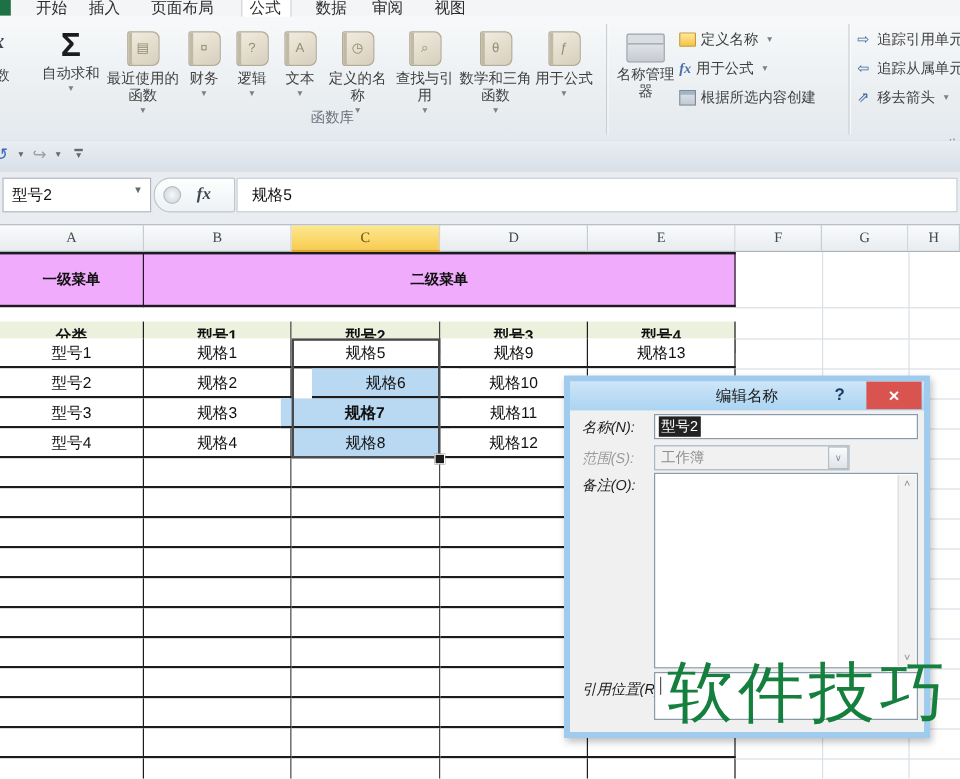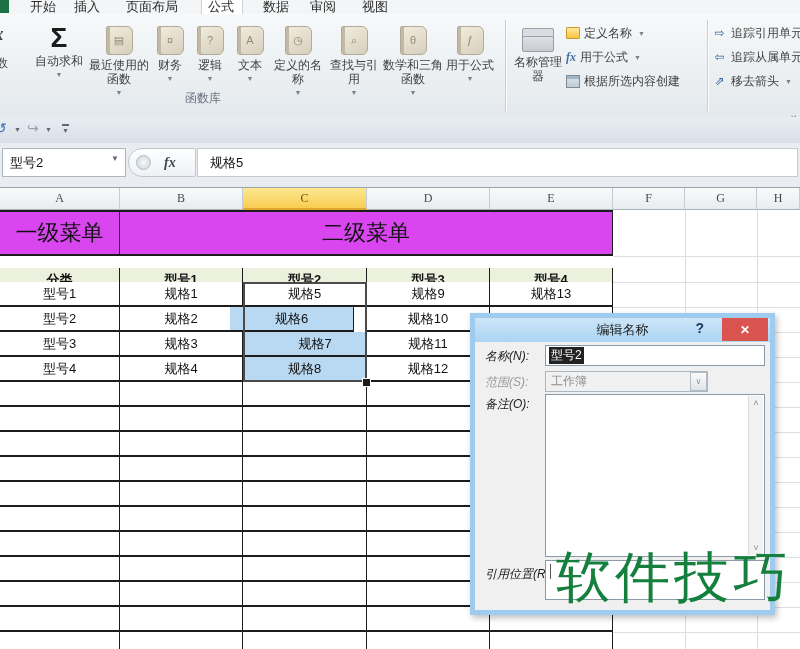--- a/index.html
+++ b/index.html
@@ -17,21 +17,21 @@
   .rbtn{display:flex;flex-direction:column;align-items:center;color:#3f3f3f;font-size:12px;
         text-align:center;line-height:1.15;padding-top:2px;}
   .book{width:25px;height:27px;margin:6px 0 4px 0;background:linear-gradient(150deg,#f2ecdf,#d6cfbd);
         border:1px solid #b3aa97;border-radius:2px 6px 6px 3px;box-shadow:inset 3px 0 0 #c2b9a5;
         display:flex;align-items:center;justify-content:center;font-size:11px;color:#958b72;}
   .sigma{font-size:28px;font-weight:bold;color:#1c1c1c;height:33px;margin-top:2px;}
   .caret{font-size:7px;color:#79828a;margin-top:2px;}
   .partialbtn{position:absolute;left:-36px;top:4px;width:64px;}
   .fxbig{font-family:"Liberation Serif",serif;font-style:italic;font-weight:bold;font-size:18px;color:#3e4852;height:33px;margin-top:4px;}
   .vsep{position:absolute;top:6px;height:92px;width:1px;background:#c9cfd5;box-shadow:1px 0 0 #fdfdfd;}
-  .grouplabel{position:absolute;top:76px;font-size:12px;color:#68737d;text-align:left;}
+  .grouplabel{position:absolute;top:76px;font-size:12px;color:#68737d;text-align:right;}
   .drawer{width:30px;height:22px;margin:8px 0 4px 0;background:linear-gradient(#eceef1,#c7cbd1);
           border:1px solid #99a0a8;border-radius:2px;box-shadow:inset 0 7px 0 #dadee3,inset 0 8px 0 #9aa1a9;}
   .nm{position:absolute;left:512px;top:4px;width:52px;}
   .srow{position:absolute;display:flex;align-items:center;gap:4px;font-size:12px;color:#3f3f3f;height:22px;white-space:nowrap;}
   .tagico{width:12px;height:10px;background:linear-gradient(#ffe79a,#f6c444);border:1px solid #c9992b;border-radius:1px;}
   .fxsmall{font-family:"Liberation Serif",serif;font-style:italic;font-weight:bold;font-size:12px;color:#4a6ea9;}
   .gridico{width:12px;height:11px;border:1px solid #7e8b96;background:linear-gradient(#dfe5ea,#c2cad2);box-shadow:inset 0 3px 0 #9fb6c9;}
   .traceico{font-size:12px;color:#3e66a0;width:15px;text-align:center;}
   .scaret{font-size:7px;color:#79828a;margin-left:2px;}
   
@@ -51,21 +51,21 @@
   .fbox{position:absolute;left:197px;top:5px;width:601px;height:29px;background:#fff;border:1px solid #c3cad1;
         display:flex;align-items:center;padding-left:12px;font-size:13px;color:#111;box-sizing:border-box;}
   
   #sheet{position:absolute;left:0;top:188px;width:800px;height:461px;background:#fff;z-index:1;}
   .colhdr{position:absolute;top:0;height:22px;background:linear-gradient(#f9fafb,#e8ecef);
           border-right:1px solid #c6ccd3;border-bottom:1px solid #aab2bb;display:flex;align-items:center;justify-content:center;
           font-family:"Liberation Serif",serif;font-size:12px;color:#3e4a56;box-sizing:border-box;}
   .colhdr.sel{background:linear-gradient(#fde791,#f8cd51);border-bottom:2px solid #dfa42c;color:#6b4f0e;}
   .tcell{position:absolute;display:flex;align-items:center;justify-content:center;font-size:13px;color:#111;background:#fff;
          border-right:1px solid #1c1c1c;border-bottom:2px solid #1c1c1c;box-sizing:border-box;}
-  .pink{background:#d946ef;font-weight:normal;font-size:22px;border-top:2px solid #1c1c1c;}
+  .pink{background:#f0abfc;font-weight:bold;font-size:12px;border-top:2px solid #1c1c1c;}
   .green{background:#ebf1dd;font-weight:600;margin-top:12px;}
   .bluesel{background:#b9d8f1;}
   .gl{position:absolute;background:#d9dfe6;}
   .selout{position:absolute;left:243px;top:94px;width:124px;height:100px;border:2px solid #4a4a4a;box-sizing:border-box;z-index:5;pointer-events:none;}
   .fillh{position:absolute;left:362px;top:190px;width:7px;height:7px;background:#1c1c1c;border:1px solid #fff;z-index:6;}
   
   .dlg{position:absolute;left:470px;top:313px;width:305px;height:302px;z-index:40;
        border:5px solid #9fcbee;background:#f0f0f0;box-sizing:border-box;box-shadow:2px 3px 6px rgba(0,0,0,.25);}
   .dlgtitle{position:relative;height:24px;background:linear-gradient(#cde5f8,#abd4f2);}
   .dlgtitletxt{position:absolute;left:0;right:0;top:3px;text-align:center;font-size:13px;color:#1a1a1a;}
@@ -239,26 +239,26 @@
         <div class="tcell green" style="left: 243px; top: 68px; width: 124px; height: 26px;">型号2</div>
         <div class="tcell green" style="left: 367px; top: 68px; width: 123px; height: 26px;">型号3</div>
         <div class="tcell green" style="left: 490px; top: 68px; width: 123px; height: 26px;">型号4</div>
         <div class="tcell" style="left: 0px; top: 94px; width: 120px; height: 25px;">型号1</div>
         <div class="tcell" style="left: 120px; top: 94px; width: 123px; height: 25px;">规格1</div>
         <div class="tcell" style="left: 243px; top: 94px; width: 124px; height: 25px;">规格5</div>
         <div class="tcell" style="left: 367px; top: 94px; width: 123px; height: 25px;">规格9</div>
         <div class="tcell" style="left: 490px; top: 94px; width: 123px; height: 25px;">规格13</div>
         <div class="tcell" style="left: 0px; top: 119px; width: 120px; height: 25px;">型号2</div>
         <div class="tcell" style="left: 120px; top: 119px; width: 123px; height: 25px;">规格2</div>
-        <div class="tcell bluesel" style="left: 230px; top: 119px; width: 124px; height: 25px;">规格6</div>
+        <div class="tcell bluesel" style="left: 260px; top: 119px; width: 124px; height: 25px;">规格6</div>
         <div class="tcell" style="left: 367px; top: 119px; width: 123px; height: 25px;">规格10</div>
         <div class="tcell" style="left: 490px; top: 119px; width: 123px; height: 25px;"></div>
         <div class="tcell" style="left: 0px; top: 144px; width: 120px; height: 25px;">型号3</div>
         <div class="tcell" style="left: 120px; top: 144px; width: 123px; height: 25px;">规格3</div>
-        <div class="tcell bluesel" style="left: 245px; top: 144px; width: 141px; height: 25px;">规格7</div>
+        <div class="tcell bluesel" style="left: 234px; top: 144px; width: 141px; height: 25px; font-weight: bold;">规格7</div>
         <div class="tcell" style="left: 367px; top: 144px; width: 123px; height: 25px;">规格11</div>
         <div class="tcell" style="left: 490px; top: 144px; width: 123px; height: 25px;"></div>
         <div class="tcell" style="left: 0px; top: 169px; width: 120px; height: 25px;">型号4</div>
         <div class="tcell" style="left: 120px; top: 169px; width: 123px; height: 25px;">规格4</div>
         <div class="tcell bluesel" style="left: 243px; top: 169px; width: 124px; height: 25px;">规格8</div>
         <div class="tcell" style="left: 367px; top: 169px; width: 123px; height: 25px;">规格12</div>
         <div class="tcell" style="left: 490px; top: 169px; width: 123px; height: 25px;"></div>
         <div class="tcell" style="left: 0px; top: 194px; width: 120px; height: 25px;"></div>
         <div class="tcell" style="left: 120px; top: 194px; width: 123px; height: 25px;"></div>
         <div class="tcell" style="left: 243px; top: 194px; width: 124px; height: 25px;"></div>

